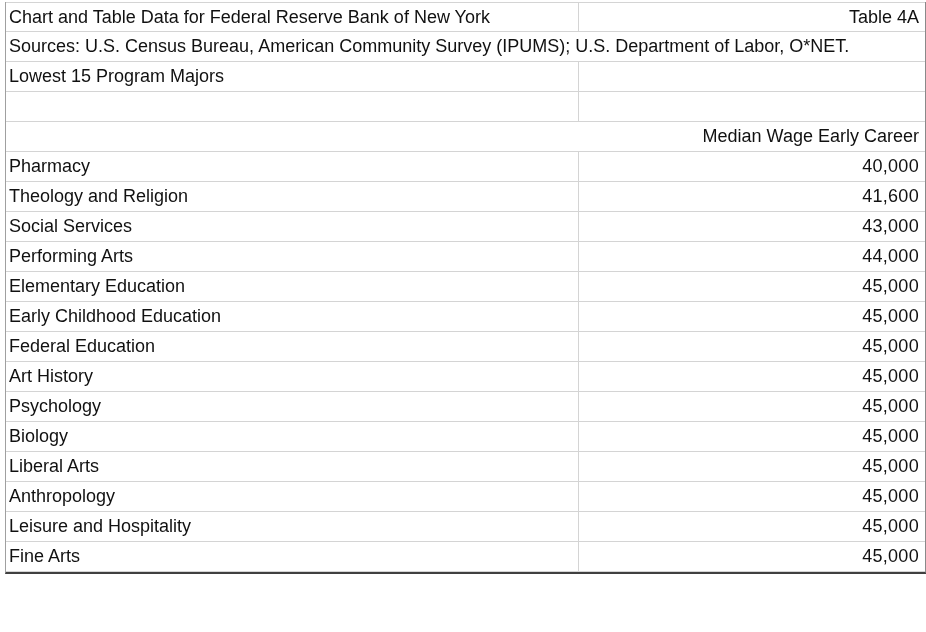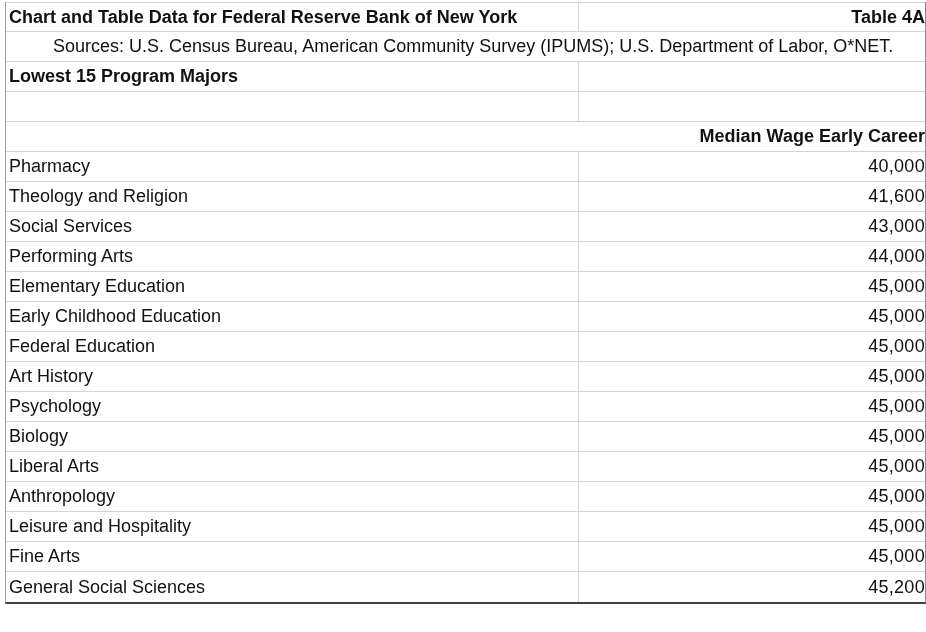--- a/index.html
+++ b/index.html
@@ -5,23 +5,23 @@
   html, body { margin: 0; padding: 0; background: #ffffff; }
   body { width: 926px; height: 632px; overflow: hidden; position: relative; font-family: "Liberation Sans", "DejaVu Sans", sans-serif; }
   .sheet {
     position: absolute; left: 5px; top: 2px; width: 919px;
     border-left: 1px solid #a0a0a0; border-right: 2px solid #8a8a8a; border-bottom: 2px solid #404040;
   }
   .row { display: flex; height: 30px; border-bottom: 1.5px solid #d4d4d4; box-sizing: border-box; }
   .row:first-child { border-top: 1.5px solid #d4d4d4; }
   .cell { box-sizing: border-box; height: 100%; display: flex; align-items: center; font-size: 18px; color: #111111; white-space: nowrap; overflow: visible; }
   .c1 { width: 573px; padding-left: 3px; border-right: 1.5px solid #d4d4d4; }
-  .c2 { flex: 1; justify-content: flex-end; }
-  .span { width: 100%; padding-left: 3px; margin-left: 44px; }
-  .bold { font-weight: bold; }
+  .c2 { flex: 1; justify-content: flex-end; padding-right: 6px; }
+  .span { width: 100%; padding-left: 3px; }
+  .bold { font-weight: normal; }
   .num { letter-spacing: 0.3px; }
 </style>
 </head>
 <body>
 
 <div class="sheet">
   <div class="row">
     <div class="cell c1 bold">Chart and Table Data for Federal Reserve Bank of New York</div>
     <div class="cell c2 bold">Table 4A</div>
   </div>
@@ -89,17 +89,13 @@
     <div class="cell c2 num">45,000</div>
   </div>
   <div class="row">
     <div class="cell c1">Leisure and Hospitality</div>
     <div class="cell c2 num">45,000</div>
   </div>
   <div class="row">
     <div class="cell c1">Fine Arts</div>
     <div class="cell c2 num">45,000</div>
   </div>
-  <div class="row" style="border-bottom:none;">
-    <div class="cell c1">General Social Sciences</div>
-    <div class="cell c2 num">45,200</div>
-  </div>
 </div>
 
 </body></html>

